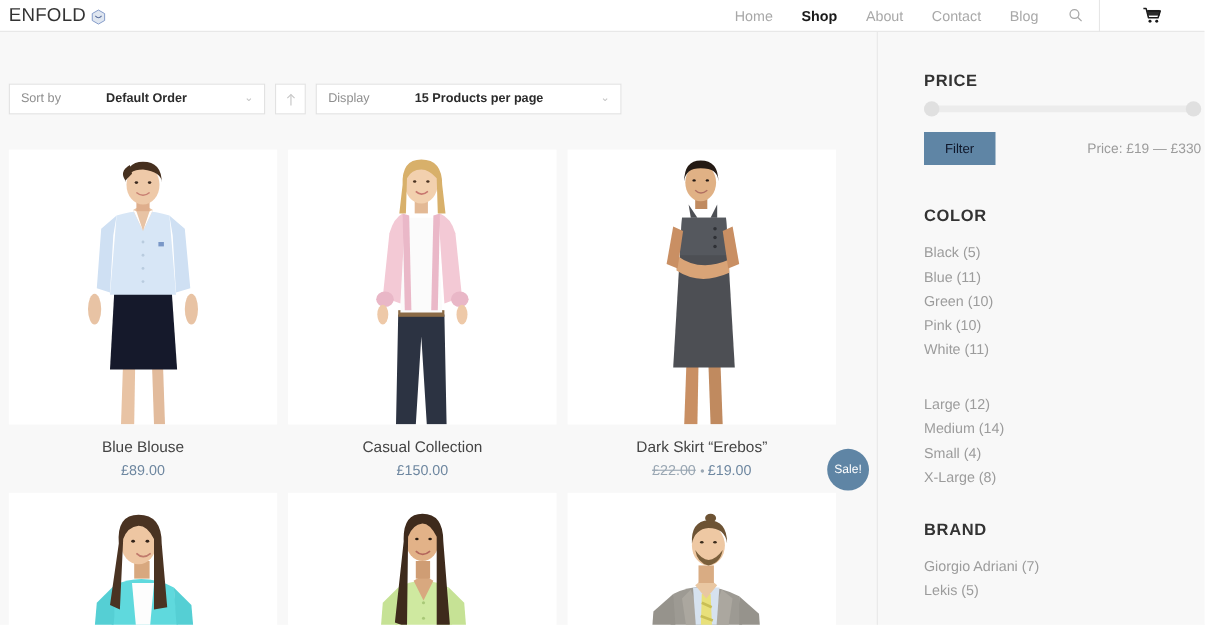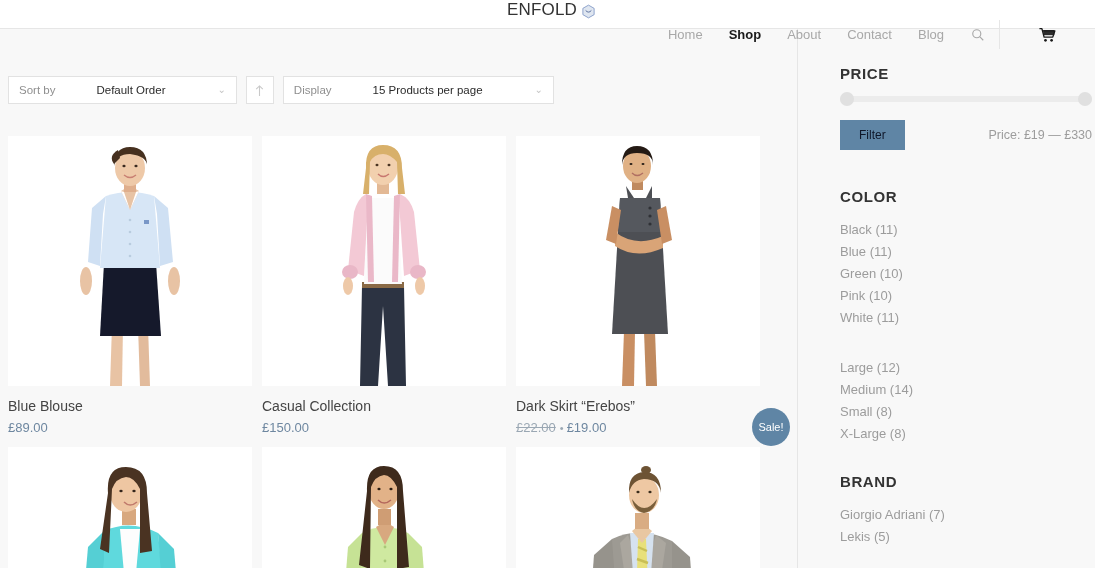--- a/index.html
+++ b/index.html
@@ -12,21 +12,20 @@
   }
 
   
   .header {
     position: absolute; top: 0; left: 0;
     width: 1095px; height: 29px;
     background: #ffffff;
     border-bottom: 1px solid #e6e6e6;
     display: flex; align-items: center;
     z-index: 20;
-    flex-direction: column;
   }
   .logo {
     display: flex; align-items: center;
     margin-left: 8px;
     gap: 4px;
   }
   .logo-text {
     font-size: 17px;
     letter-spacing: 0.2px;
     color: #333333;
@@ -97,21 +96,21 @@
     background: #ffffff;
     border: 1px solid #e2e2e2;
     display: flex; align-items: center;
     padding: 0 10px;
     font-size: 11.5px;
     color: #8f8f8f;
     cursor: pointer;
     white-space: nowrap;
     gap: 38px;
   }
-  .select-box .strong { color: #2b2b2b; font-weight: normal; margin-left: 3px; }
+  .select-box .strong { color: #2b2b2b; font-weight: bold; margin-left: 3px; }
   .select-box .chev {
     margin-left: 14px;
     color: #c4c4c4;
     font-size: 10px;
     line-height: 1;
   }
   .sort-dir {
     width: 28px; height: 28px;
     background: #ffffff;
     border: 1px solid #e2e2e2;
@@ -137,20 +136,21 @@
   .thumb {
     width: 244px; height: 250px;
     background: #ffffff;
     position: relative;
     overflow: hidden;
     cursor: pointer;
   }
   .thumb svg { display: block; width: 100%; height: 100%; }
 
   .card-info {
+    text-align: center;
     padding-top: 11px;
   }
   .card-title {
     font-size: 14px;
     color: #444444;
     cursor: pointer;
     line-height: 18px;
   }
   .card-price {
     font-size: 13px;
@@ -561,33 +561,33 @@
 
       <div class="price-row">
         <button class="filter-btn">Filter</button>
         <span class="price-label">Price: £19 — £330</span>
       </div>
     </div>
 
     <div class="widget sec-color">
       <div class="widget-title">COLOR</div>
       <ul class="filter-list">
-        <li>Black (11)</li>
+        <li>Black (5)</li>
         <li>Blue (11)</li>
         <li>Green (10)</li>
         <li>Pink (10)</li>
         <li>White (11)</li>
       </ul>
     </div>
 
     <div class="widget sec-size">
       <ul class="filter-list">
         <li>Large (12)</li>
         <li>Medium (14)</li>
-        <li>Small (8)</li>
+        <li>Small (4)</li>
         <li>X-Large (8)</li>
       </ul>
     </div>
 
     <div class="widget">
       <div class="widget-title">BRAND</div>
       <ul class="filter-list">
         <li>Giorgio Adriani (7)</li>
         <li>Lekis (5)</li>
 

